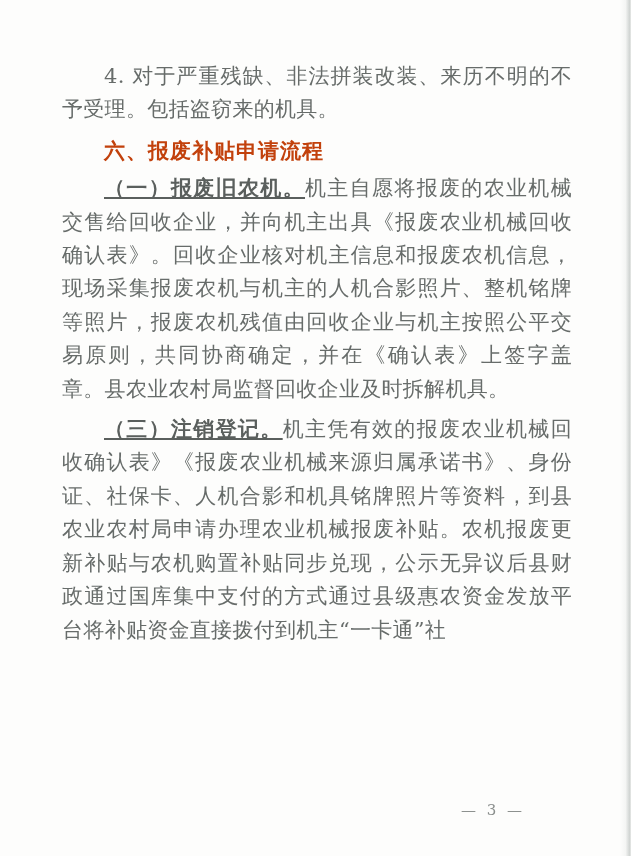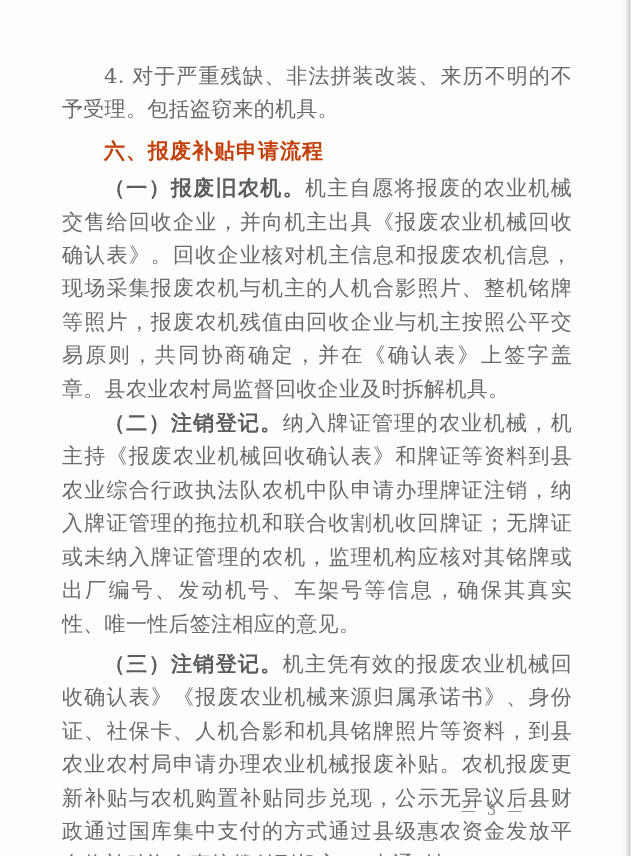--- a/index.html
+++ b/index.html
@@ -27,20 +27,21 @@
     text-justify: inter-ideograph;
     letter-spacing: 0.3px;
   }
   .par {
     margin: 0;
     text-indent: 2em;
   }
   .par .lead {
     font-weight: bold;
     color: #5a5f5d;
+    text-decoration: underline;
   }
   .heading {
     margin: 7px 0 4px 0;
     font-size: 21px;
     line-height: 33.4px;
     font-weight: bold;
     color: #c2410c;
     text-indent: 2em;
     letter-spacing: 1px;
   }
@@ -78,21 +79,20 @@
 <div class="page">
 
   <main class="content">
 
     <p class="par"><span>4. 对于严重残缺、非法拼装改装、来历不明的不予受理。包括盗窃来的机具。</span></p>
 
     <h2 class="heading"><span>六、报废补贴申请流程</span></h2>
 
     <p class="par"><strong class="lead">（一）报废旧农机。</strong><span>机主自愿将报废的农业机械交售给回收企业，并向机主出具《报废农业机械回收确认表》。回收企业核对机主信息和报废农机信息，现场采集报废农机与机主的人机合影照片、整机铭牌等照片，报废农机残值由回收企业与机主按照公平交易原则，共同协商确定，并在《确认表》上签字盖章。县农业农村局监督回收企业及时拆解机具。</span></p>
 
-    <p class="par"><strong class="lead">（二）注销登记。</strong><span>纳入牌证管理的农业机械，机主持《报废农业机械回收确认表》和牌证等资料到县农业综合行政执法队农机中队申请办理牌证注销，纳入牌证管理的拖拉机和联合收割机收回牌证；无牌证或未纳入牌证管理的农机，监理机构应核对其铭牌或出厂编号、发动机号、车架号等信息，确保其真实性、唯一性后签注相应的意见。</span></p>
 
     <p class="par spaced"><strong class="lead">（三）注销登记。</strong><span>机主凭有效的报废农业机械回收确认表》《报废农业机械来源归属承诺书》、身份证、社保卡、人机合影和机具铭牌照片等资料，到县农业农村局申请办理农业机械报废补贴。农机报废更新补贴与农机购置补贴同步兑现，公示无异议后县财政通过国库集中支付的方式通过县级惠农资金发放平台将补贴资金直接拨付到机主“一卡通”社</span></p>
 
   </main>
 
   <div class="footer"><span>— 3 —</span></div>
 
   <div class="scan-edge"></div>
 
 </div>

